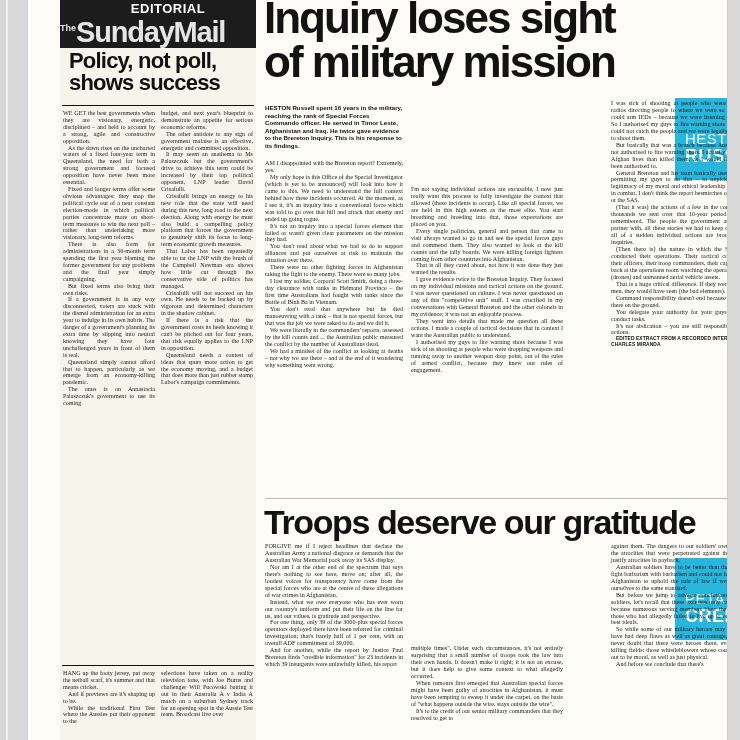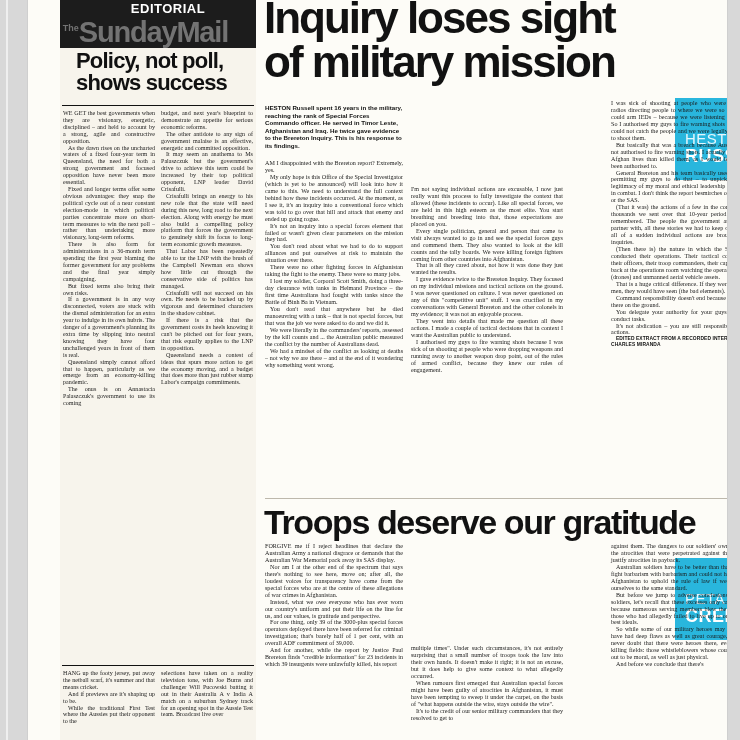--- a/index.html
+++ b/index.html
@@ -25,27 +25,27 @@
   }
   .masthead{
     position:absolute;left:0;top:0;width:196px;height:48px;background:#1c1c1c;
   }
   .editorial-kicker{
     position:absolute;left:0;top:1px;width:216px;text-align:center;
     color:#fff;font-family:"Liberation Sans",sans-serif;font-weight:bold;
     font-size:13px;letter-spacing:.5px;
   }
   .mast-logo{
-    position:absolute;left:0;top:13px;width:168px;text-align:right;
-    color:#737373;font-family:"Liberation Sans",sans-serif;font-weight:bold;
+    position:absolute;left:0;top:13px;width:156px;text-align:right;
+    color:#e5e5e5;font-family:"Liberation Sans",sans-serif;font-weight:bold;
     font-size:29px;letter-spacing:-1.2px;line-height:31px;
   }
   .mast-logo .the{font-size:9px;vertical-align:super;letter-spacing:0;}
   .edit-head{
-    position:absolute;left:16px;width:192px;
+    position:absolute;left:9px;width:192px;
     font-family:"Liberation Sans",sans-serif;font-weight:bold;
     font-size:22px;line-height:22px;letter-spacing:-.8px;color:#111;
   }
   #edit-head-1{top:50px;}
   .rule{position:absolute;background:#111;height:1px;}
   .lc-body{
     position:absolute;font-size:6.1px;line-height:6.9px;color:#1a1a1a;
     text-align:justify;hyphens:auto;-webkit-hyphens:auto;
   }
   .lc-body p{margin:0;text-indent:5px;}

